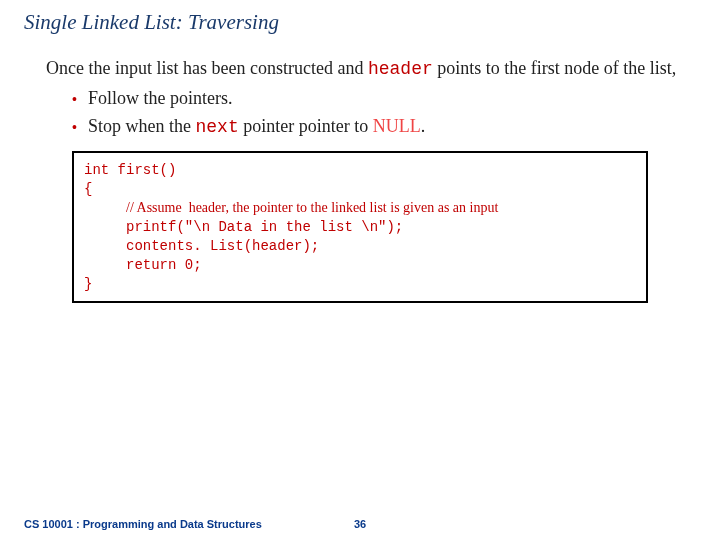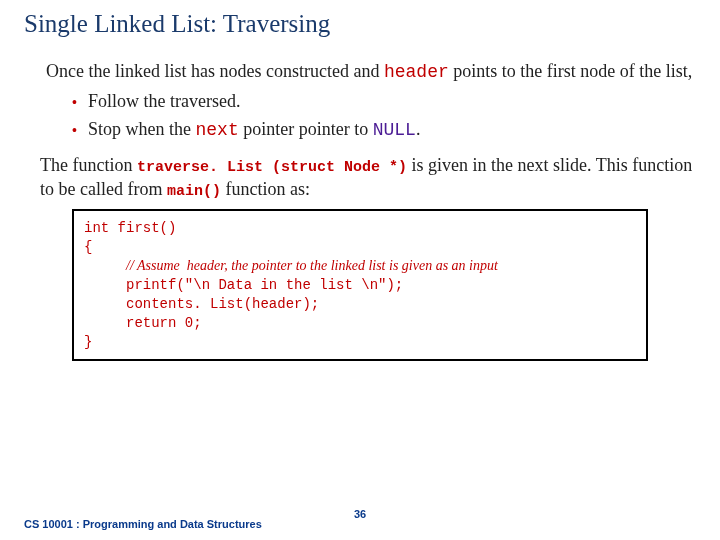--- a/index.html
+++ b/index.html
@@ -12,24 +12,25 @@
     position: relative;
     overflow: hidden;
   }
   .slide {
     padding: 10px 24px 0 24px;
     box-sizing: border-box;
     height: 100%;
     position: relative;
   }
   .title {
-    font-size: 25px;
+    font-size: 21px;
     color: #1a3a6b;
     font-weight: normal;
     margin: 0 0 22px 0;
+    font-style: italic;
   }
   .body-text {
     font-size: 18px;
     color: #222;
     line-height: 1.3;
     margin: 0 0 6px 22px;
   }
   .bullets {
     margin: 4px 0 12px 48px;
     padding: 0;
@@ -56,74 +57,69 @@
     font-family: Liberation Mono, monospace;
     color: #c00000;
   }
   .code-inline-dark {
     font-family: 'Courier New', monospace;
     color: #c00000;
     font-weight: bold;
     font-size: 15px;
   }
   .null-red {
-    color: #4c1d95;
-    font-family: Liberation Mono, monospace;
+    color: #ef4444;
   }
   .code-box {
     border: 2px solid #000;
     margin: 8px 48px 0 48px;
     padding: 8px 10px;
     font-family: 'Courier New', monospace;
     font-size: 14px;
     color: #c00000;
     line-height: 1.35;
     white-space: pre;
   }
   .code-comment {
     font-family: Georgia, 'Times New Roman', serif;
-    font-style: italic;
     color: #c00000;
     font-size: 14px;
   }
   .footer {
     position: absolute;
     bottom: 10px;
     left: 0;
     right: 0;
     padding: 0 24px;
     font-size: 11px;
     color: #0a3a8b;
     font-family: Verdana, Arial, sans-serif;
     font-weight: bold;
   }
-  .footer-left { float: left; margin-top: 10px; }
+  .footer-left { float: left; }
   .footer-center { position: absolute; left: 50%; transform: translateX(-50%); }
   .footer-right { float: right; }
 </style>
 </head>
 <body>
 
 <div class="slide">
   <h1 class="title">Single Linked List: Traversing</h1>
 
   <p class="body-text">
-    <span>Once the linked list has nodes constructed and </span><span class="code-inline">header</span><span> points to the first node of the list,</span>
+    <span>Once the input list has been constructed and </span><span class="code-inline">header</span><span> points to the first node of the list,</span>
   </p>
 
   <ul class="bullets">
-    <li class="bullet-item">Follow the traversed.</li>
+    <li class="bullet-item">Follow the pointers.</li>
     <li class="bullet-item">
       <span>Stop when the </span><span class="code-inline">next</span><span> pointer pointer to </span><span class="null-red">NULL</span><span>.</span>
     </li>
   </ul>
 
-  <p class="body-text" style="margin-left:16px;">
-    <span>The function </span><span class="code-inline-dark">traverse. List (struct Node *)</span><span> is given in the next slide. This function to be called from </span><span class="code-inline-dark">main()</span><span> function as:</span>
-  </p>
 
   <div class="code-box"><span>int first()</span>
 <span>{</span>
      <span class="code-comment">// Assume  header, the pointer to the linked list is given as an input</span>
      <span>printf("\n Data in the list \n");</span>
      <span>contents. List(header);</span>
      <span>return 0;</span>
 <span>}</span></div>
 
   <div class="footer">

